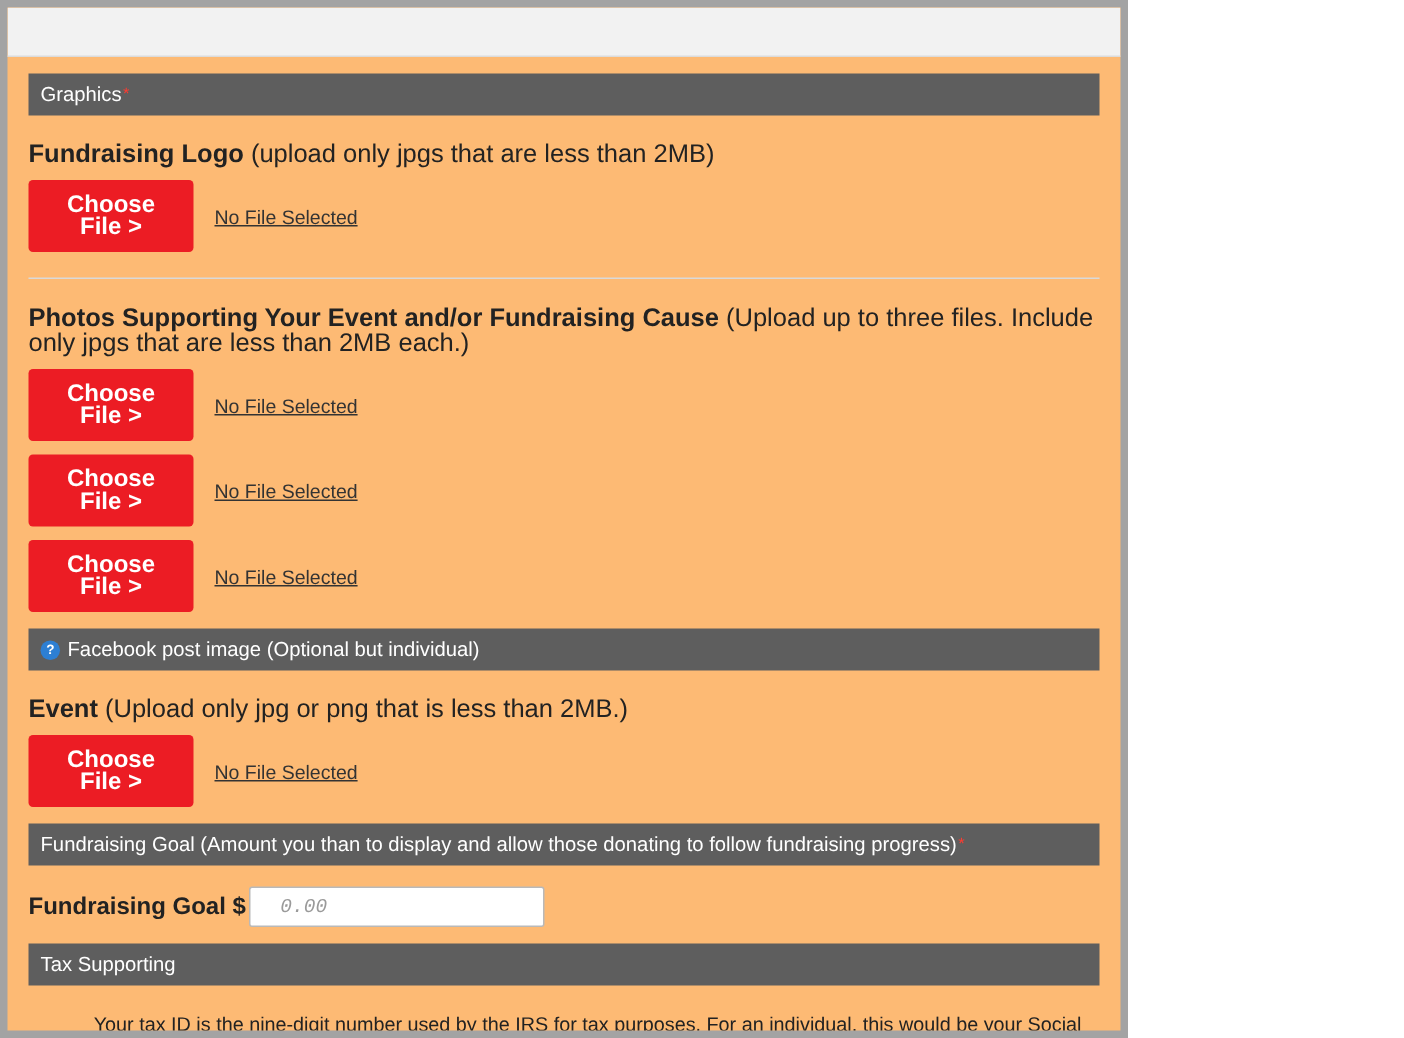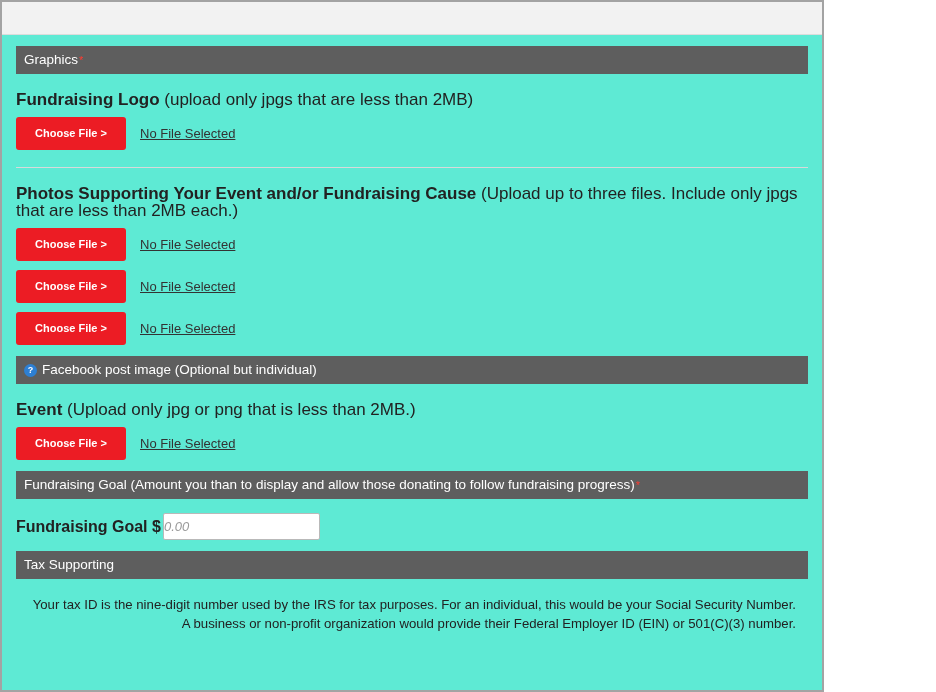--- a/index.html
+++ b/index.html
@@ -9,25 +9,25 @@
   }
   body {
     width: 936px;
     height: 692px;
     font-family: "Liberation Sans", sans-serif;
     font-size: 13px;
     color: #222222;
     overflow: hidden;
   }
   .page {
-    width: 824px;
+    width: 752px;
     height: 692px;
     box-sizing: border-box;
-    border: 2px solid #a3a3a3;
-    background: #5eead4;
+    border: 5px solid #a3a3a3;
+    background: #fdba74;
     position: relative;
     overflow: hidden;
   }
   .top-strip {
     height: 32px;
     background: #f2f2f2;
     border-bottom: 1px solid #dcdcdc;
   }
   .content {
     padding: 0 14px;
@@ -70,21 +70,21 @@
   }
   .upload-row {
     display: flex;
     align-items: center;
     margin-top: 9px;
   }
   .choose-file {
     background: #ec1c24;
     color: #ffffff;
     font-weight: bold;
-    font-size: 11px;
+    font-size: 16px;
     border: none;
     border-radius: 3px;
     padding: 9px 14px;
     width: 110px;
     text-align: center;
     cursor: pointer;
     line-height: 15px;
   }
   .no-file {
     margin-left: 14px;
@@ -102,28 +102,28 @@
     align-items: center;
     margin-top: 14px;
     margin-bottom: 4px;
   }
   .goal-label {
     font-weight: bold;
     font-size: 16px;
   }
   .goal-input {
     width: 155px;
-    padding: 5px 0;
+    padding: 5px 20px;
     font-size: 13px;
     font-style: italic;
     color: #888888;
     border: 1px solid #b9b9b9;
     border-radius: 2px;
     margin-left: 2px;
-    font-family: Liberation Sans, sans-serif;
+    font-family: Liberation Mono, monospace;
   }
   .goal-input::placeholder {
     color: #9a9a9a;
     font-style: italic;
   }
   .tax-text {
     margin: 16px 12px 0 12px;
     font-size: 13.2px;
     line-height: 19px;
     color: #222222;

